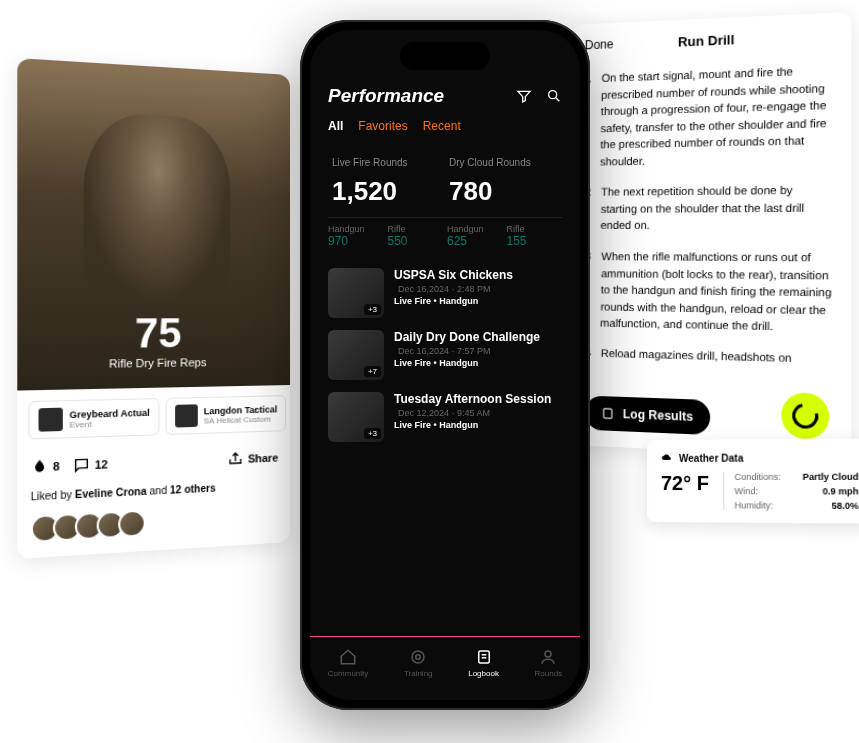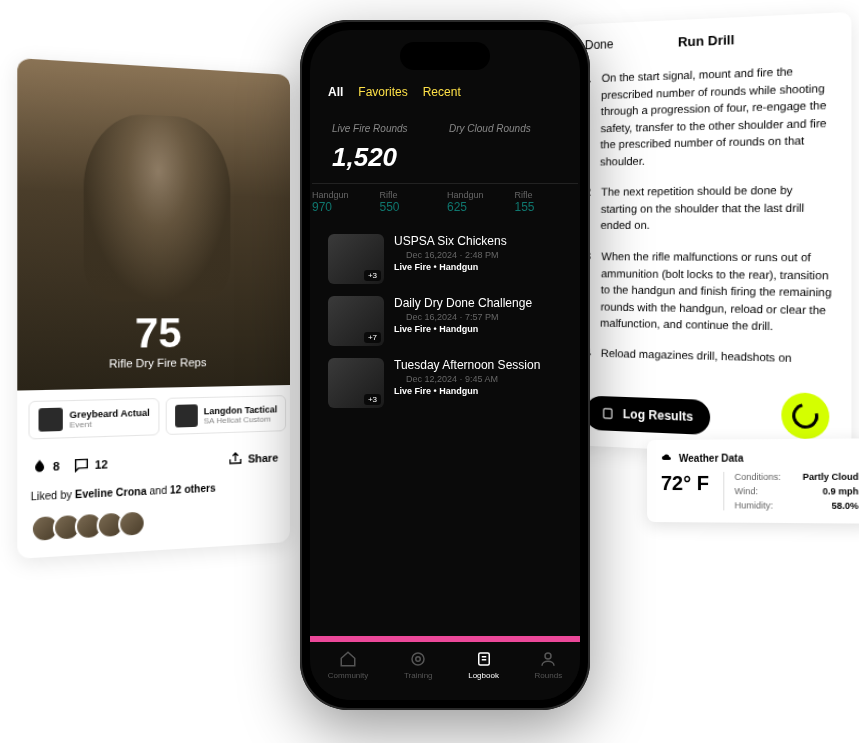--- a/index.html
+++ b/index.html
@@ -153,42 +153,41 @@
     }
     .perf-title { font-size: 19px; font-weight: 800; font-style: italic; }
     .header-icons { display: flex; gap: 14px; }
     .hicon { width: 16px; height: 16px; }
     .perf-tabs {
       display: flex;
       gap: 15px;
       padding: 0 18px 14px;
       font-size: 12px;
     }
-    .perf-tab { color: #fde047; cursor: pointer; }
+    .perf-tab { color: #f97316; cursor: pointer; }
     .perf-tab.active { color: #fff; font-weight: 600; }
     .stats-grid {
       padding: 0 18px;
       display: grid;
       grid-template-columns: 1fr 1fr;
       gap: 0;
       border-radius: 10px;
     }
     .stat-cell {
       padding: 10px 4px;
-      font-style: italic;
     }
     .stat-label { font-size: 10px; color: #888; margin-bottom: 2px; }
     .stat-val { font-size: 26px; font-weight: 800; margin-top: 8px; }
     .sub-grid {
       padding: 6px 18px 14px;
       display: grid;
       grid-template-columns: repeat(4, 1fr);
       gap: 4px;
       border-top: 1px solid #222;
-      margin: 0 2px;
+      margin: 0 18px;
       padding-left: 0;
       padding-right: 0;
     }
     .sub-cell { }
     .sub-label { font-size: 9px; color: #666; }
     .sub-val { font-size: 12px; color: #0f766e; }
     .section-title {
       font-size: 14px;
       font-weight: 700;
       padding: 10px 18px 8px;
@@ -211,31 +210,31 @@
       position: absolute;
       bottom: 3px;
       right: 3px;
       background: rgba(0,0,0,0.7);
       color: #fff;
       font-size: 8px;
       padding: 1px 4px;
       border-radius: 3px;
     }
     .log-info { flex: 1; min-width: 0; }
-    .log-title { font-size: 12px; font-weight: 400; }
-    .log-date { font-size: 9px; color: #666; margin: 2px 12px; }
+    .log-title { font-size: 12px; font-weight: 700; }
+    .log-date { font-size: 9px; color: #666; margin: 2px 4px; }
     .log-meta { font-size: 9px; font-weight: 700; }
     .bottom-nav {
       position: absolute;
       bottom: 0;
       left: 0;
       right: 0;
       height: 64px;
       background: #0a0a0a;
-      border-top: 6px solid #ec4899;
+      border-top: 1px solid #ec4899;
       display: flex;
       justify-content: space-around;
       align-items: center;
       padding-bottom: 12px;
     }
     .nav-item {
       display: flex;
       flex-direction: column;
       align-items: center;
       gap: 3px;
@@ -391,32 +390,45 @@
     <div class="avatar"></div>
     <div class="avatar"></div>
     <div class="avatar"></div>
     <div class="avatar"></div>
   </div>
 </div>
 
 <div class="phone">
   <div class="phone-notch"></div>
   <div class="phone-screen">
+    <div class="perf-header">
+      <div class="perf-title">Performance</div>
+      <div class="header-icons">
+        <svg class="hicon" viewBox="0 0 24 24">
+            <path fill="none" stroke="#fff" stroke-width="2" d="M3 5h18l-7 8v6l-4 2v-8L3 5z"></path>
+          </svg>
+        <svg class="hicon" viewBox="0 0 24 24">
+            <circle cx="10" cy="10" r="6" fill="none" stroke="#fff" stroke-width="2"></circle>
+            <path stroke="#fff" stroke-width="2" d="M15 15l5 5"></path>
+          </svg>
+      </div>
+    </div>
     <div class="perf-tabs">
       <div class="perf-tab active">All</div>
       <div class="perf-tab">Favorites</div>
       <div class="perf-tab">Recent</div>
     </div>
     <div class="stats-grid">
       <div class="stat-cell">
         <div class="stat-label">Live Fire Rounds</div>
         <div class="stat-val">1,520</div>
       </div>
       <div class="stat-cell">
         <div class="stat-label">Dry Cloud Rounds</div>
+        <div class="stat-val">780</div>
       </div>
     </div>
     <div class="sub-grid">
       <div class="sub-cell">
           <div class="sub-label">Handgun</div>
           <div class="sub-val">970</div>
         </div>
       <div class="sub-cell">
           <div class="sub-label">Rifle</div>
           <div class="sub-val">550</div>

